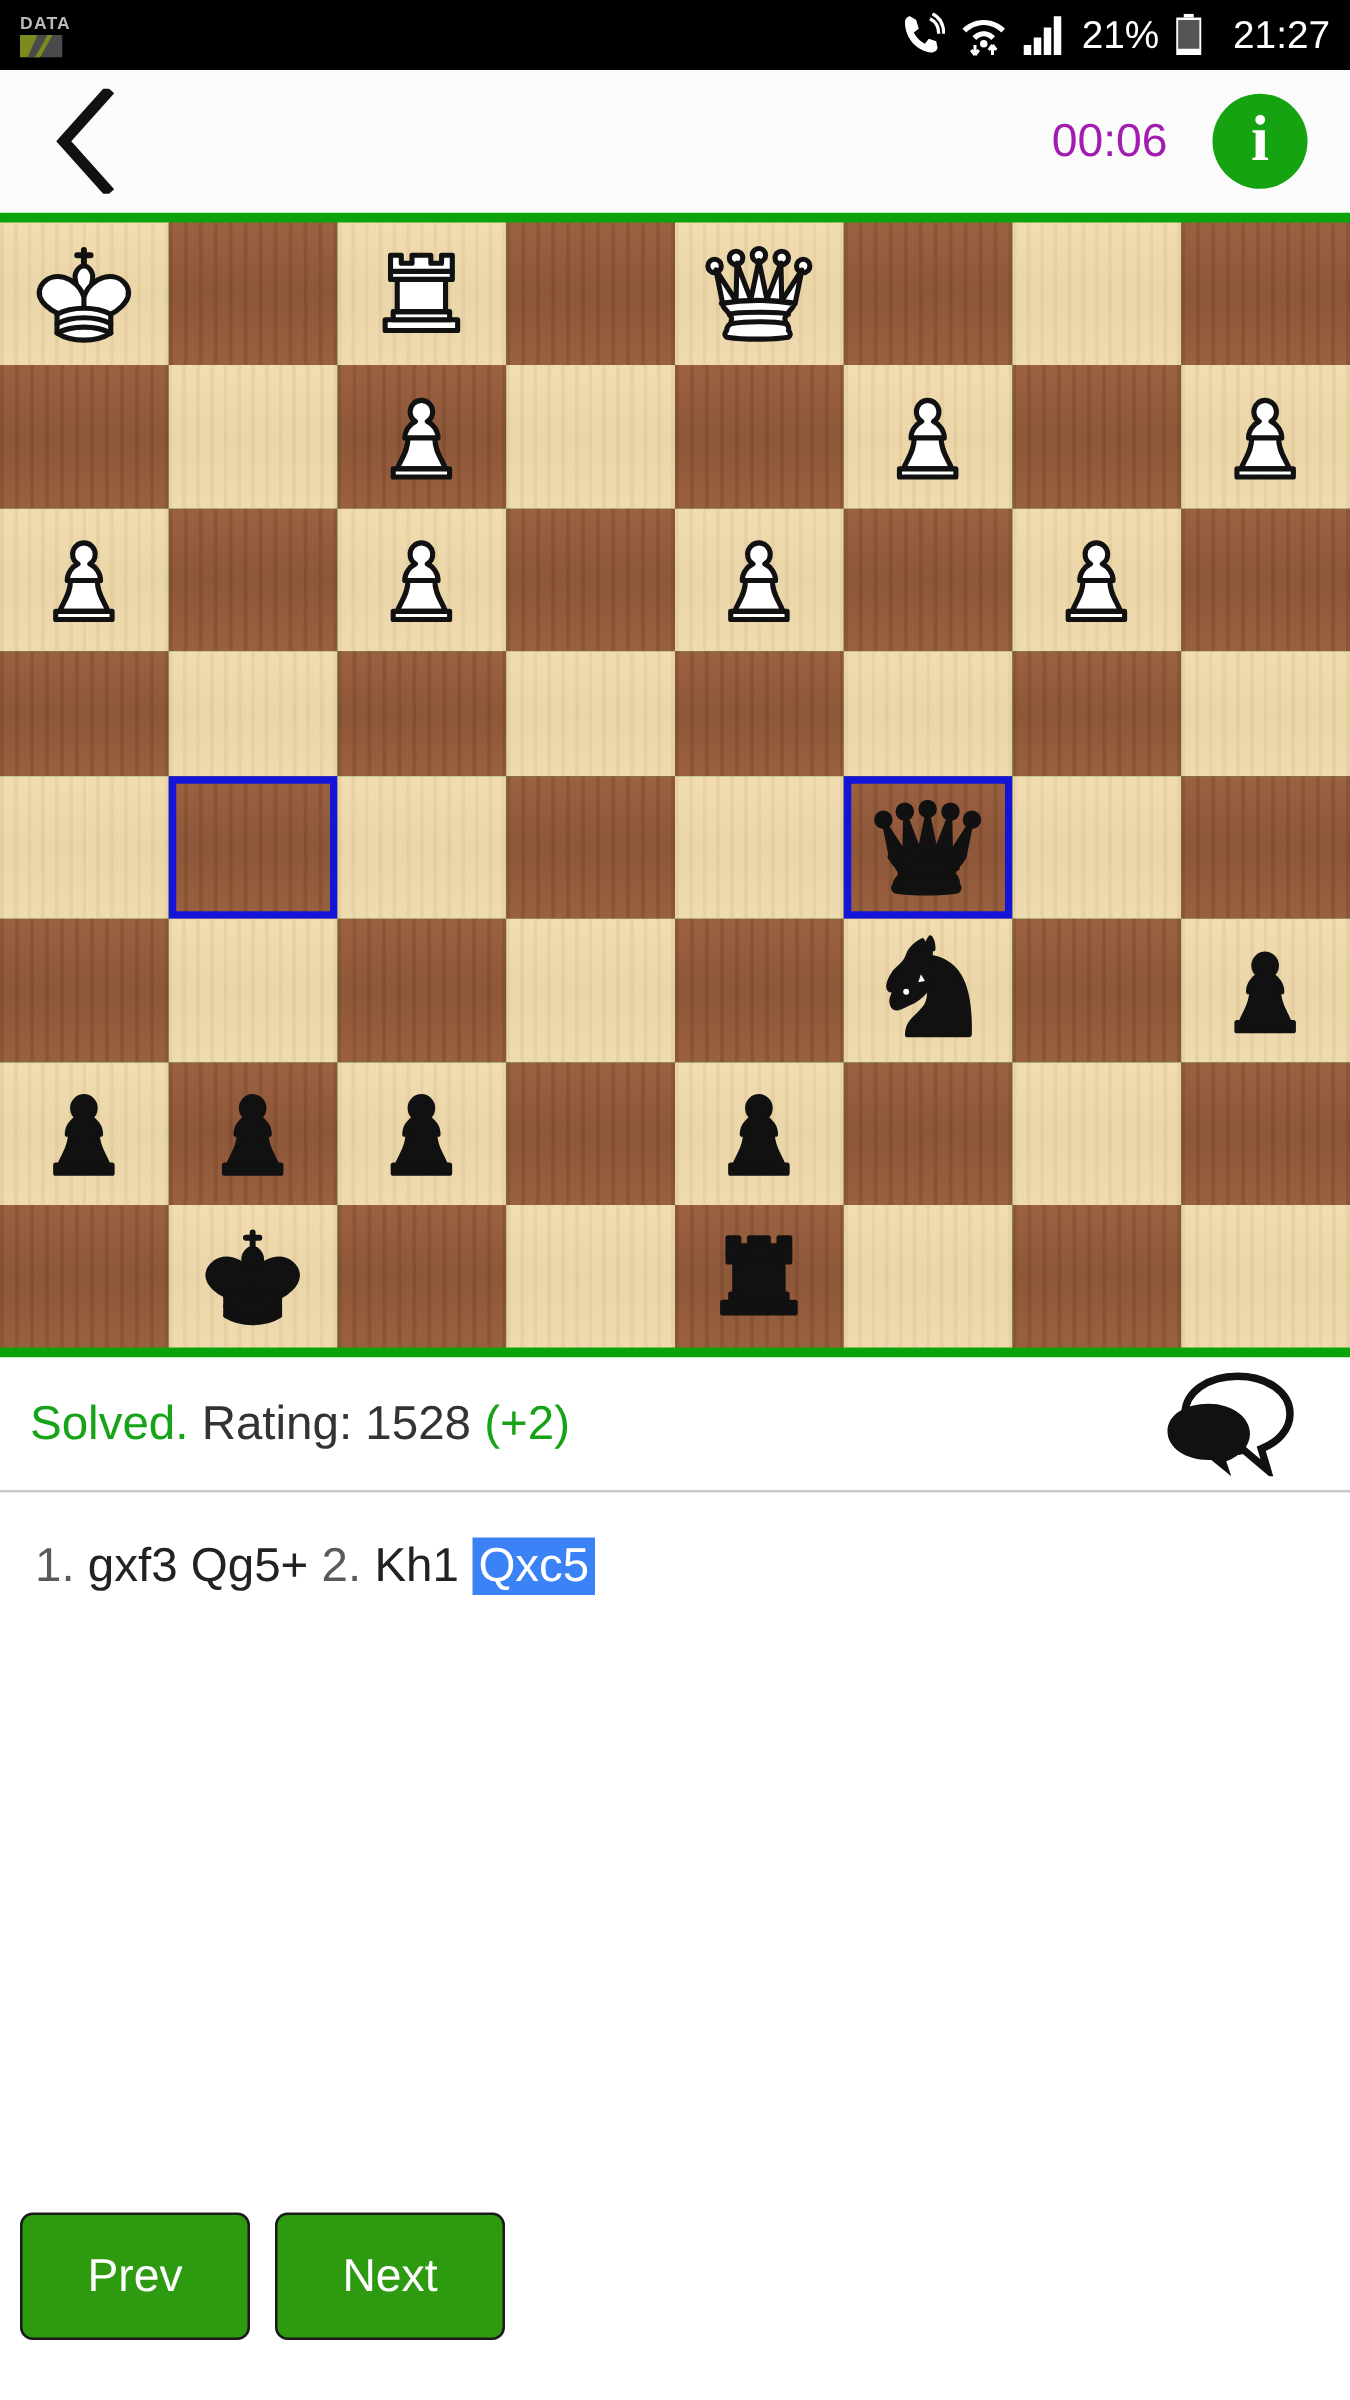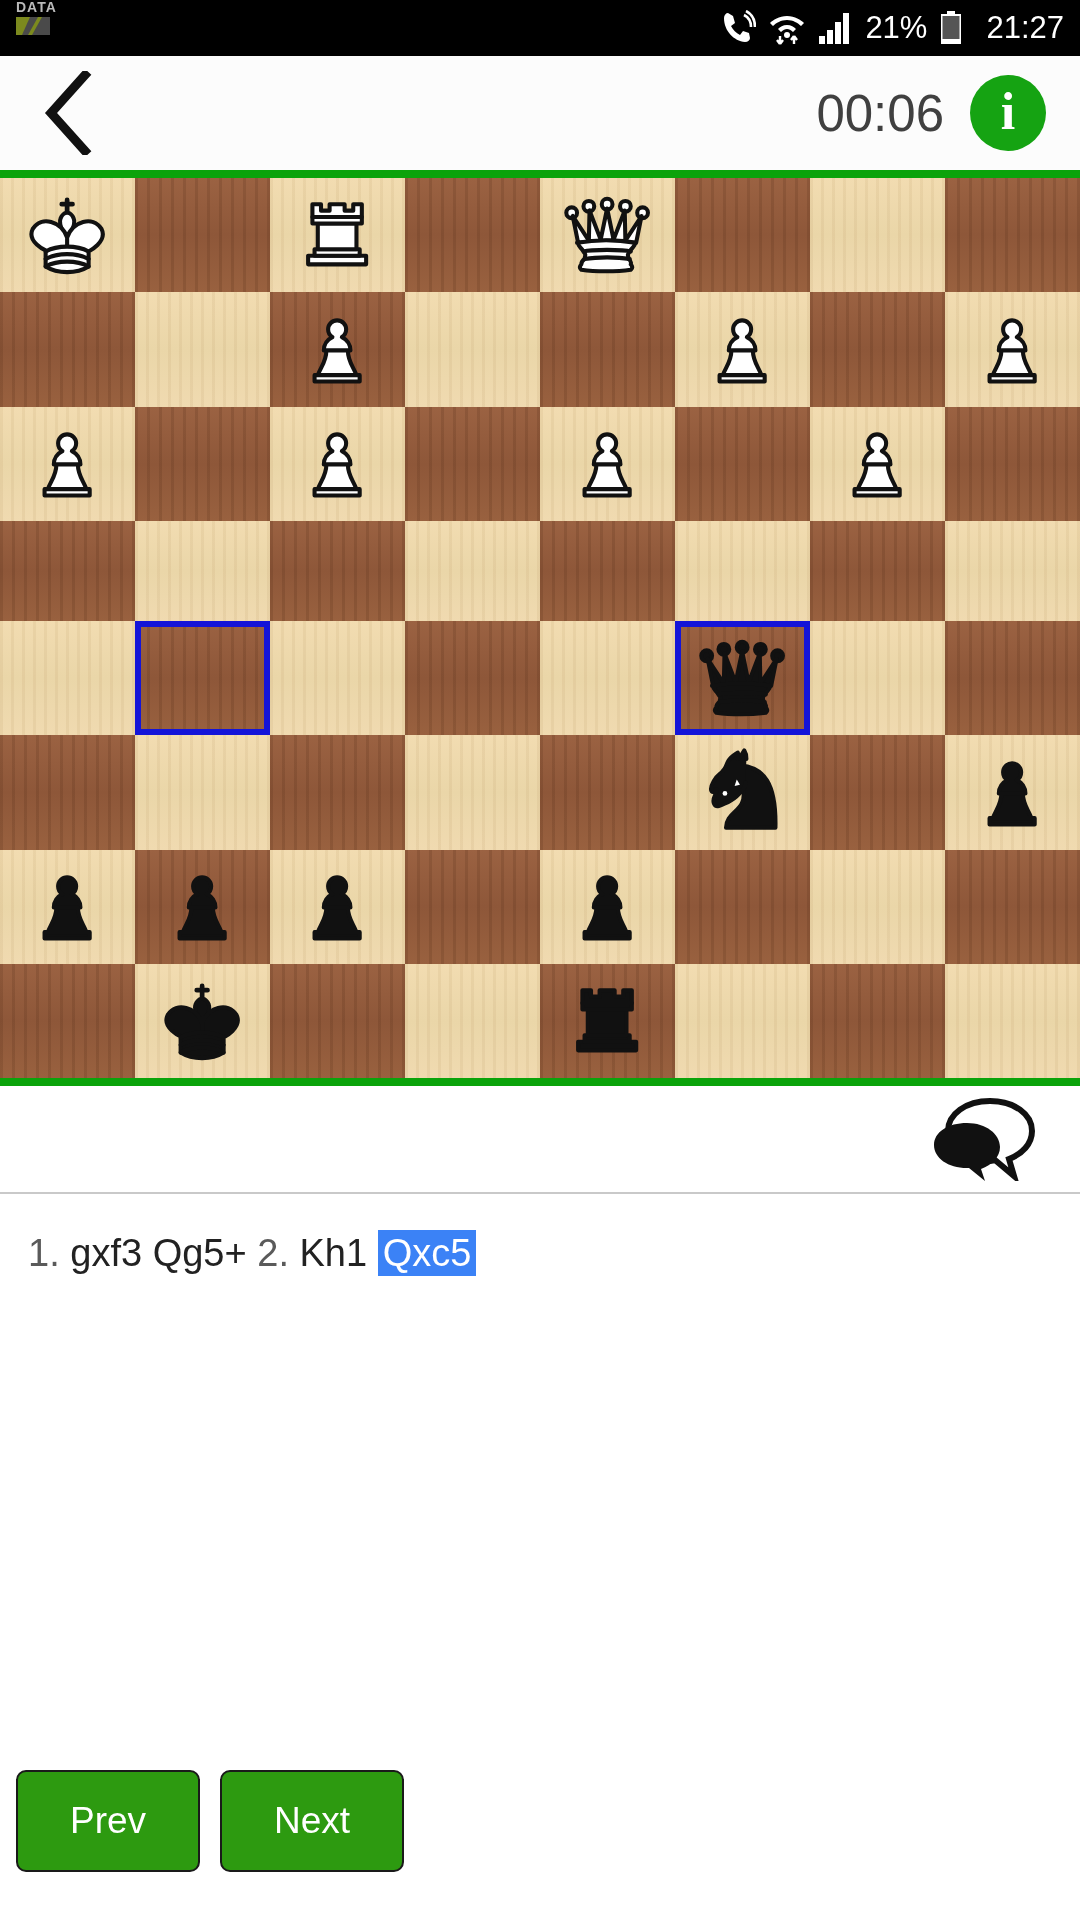--- a/index.html
+++ b/index.html
@@ -6,41 +6,41 @@
   html,body { width:1080px; height:1920px; }
   body {
     font-family:"Liberation Sans", sans-serif;
     background:#ffffff;
     overflow:hidden;
   }
 
   
   .statusbar {
     height:56px; background:#000; color:#fff;
-    display:flex; padding:0 16px;
+    display:flex; align-items:center; padding:0 16px;
     font-size:30px;
   }
   .data-ind { display:flex; flex-direction:column; align-items:flex-start; line-height:1; }
   .data-ind .lbl { font-size:14px; letter-spacing:1px; color:#b9b9b9; font-weight:bold; }
   .data-ind .bars { width:34px; height:18px; margin-top:3px; display:block; }
   .sb-spacer { flex:1; }
   .sb-icons { display:flex; align-items:center; gap:13px; }
   .sb-icons svg { display:block; }
   .sb-batt { font-size:31px; letter-spacing:0px; }
   .sb-time { font-size:31px; margin-left:11px; }
 
   
   .appbar {
     height:114px; background:#fcfcfc;
     display:flex; align-items:center; padding:0 26px;
     position:relative;
   }
   .back-btn { width:86px; height:86px; display:flex; align-items:center; justify-content:center; }
   .ab-spacer { flex:1; }
-  .timer { font-size:51px; color:#404040; margin-right:26px; letter-spacing:0px; }
+  .timer { font-size:37px; color:#a21caf; margin-right:36px; letter-spacing:0px; }
   .info-btn {
     width:76px; height:76px; border-radius:50%;
     background:#15a312; display:flex; align-items:center; justify-content:center;
     margin-right:8px;
   }
   .info-btn .gl { color:#fff; font-size:52px; font-weight:bold; font-family:"Liberation Serif", serif; line-height:1; margin-top:-2px;}
 
   
   .board-wrap { background:#0ba30b; padding:8px 0; }
   .board { width:1080px; height:900px; display:grid;
@@ -414,20 +414,21 @@
           </svg>
         </div>
       </div>
       <div class="sq light"></div>
       <div class="sq dark"></div>
       <div class="sq light"></div>
     </div>
 </div>
 
 <div class="result">
+  <div class="result-text"><span class="solved">Solved.</span><span> Rating: 1528 </span><span class="delta">(+2)</span></div>
   <div class="res-spacer"></div>
   <svg class="chat-ico" viewBox="0 0 104 84">
     <path d="M58 4 C82 4 100 17 100 34 C100 47 90 57 77 62 L82 79 L63 63 C61 63.5 59.5 64 58 64
              C34 64 16 51 16 34 C16 17 34 4 58 4 Z" fill="#fff" stroke="#111" stroke-width="6"></path>
     <path d="M35 26 C54 26 68 37 68 50 C68 60 60 68 49 72 L53 84 L37 71 C36 71 35.5 71 35 71
              C16 71 2 61 2 48 C2 35 16 26 35 26 Z" fill="#111"></path>
   </svg>
 </div>
 
 <div class="moves" id="moves"><span class="num">1.</span> <span>gxf3</span> <span>Qg5+</span> <span class="num">2.</span> <span>Kh1</span> <span class="cur">Qxc5</span></div>

